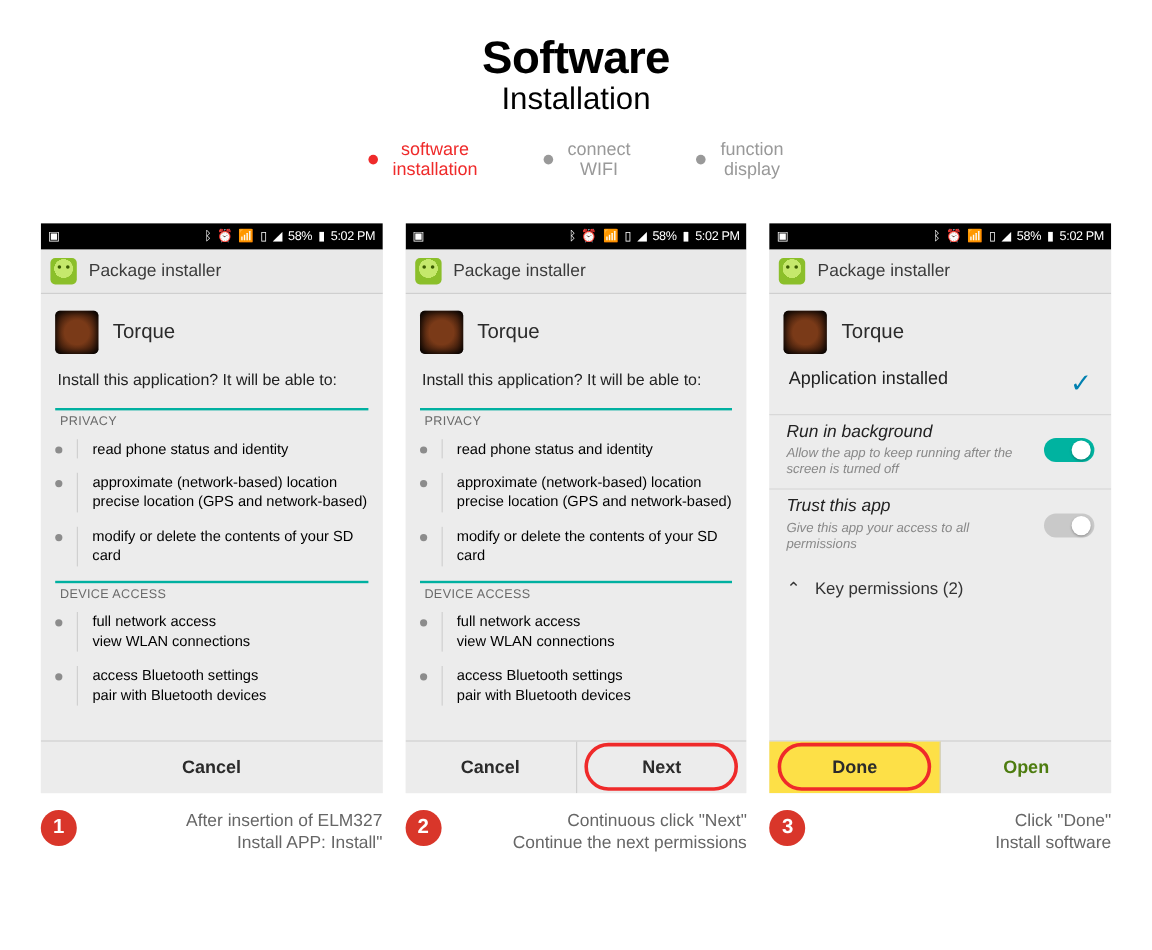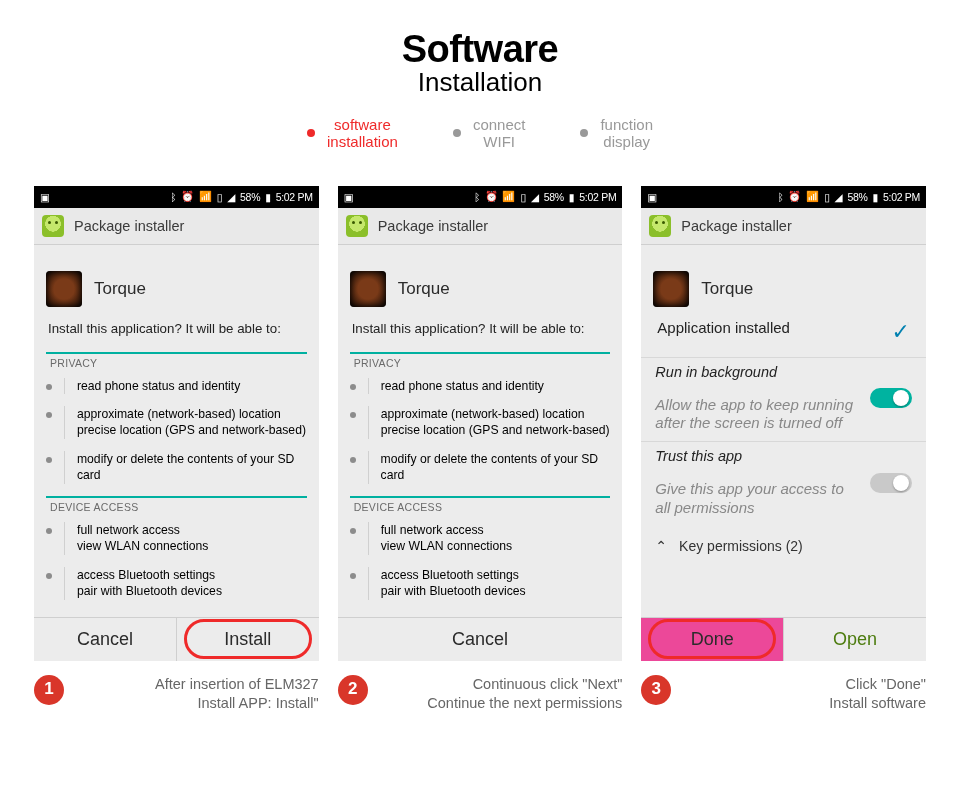--- a/index.html
+++ b/index.html
@@ -47,21 +47,21 @@
     background: radial-gradient(circle at 50% 40%, #c5e86c 0 45%, #8bbf2a 46% 100%);
     position: relative; display: inline-block;
   }
   .android-icon::before, .android-icon::after {
     content: ""; position: absolute; width: 3px; height: 3px; background: #3a5a00;
     border-radius: 50%; top: 6px;
   }
   .android-icon::before { left: 6px; }
   .android-icon::after { right: 6px; }
   .app-row {
-    display: flex; align-items: center; gap: 12px; padding: 14px 12px 6px; margin-top: 12px;
+    display: flex; align-items: center; gap: 12px; padding: 14px 12px 6px;
   }
   .app-icon {
     width: 36px; height: 36px; border-radius: 4px;
     background: radial-gradient(circle at 50% 50%, #7a3a18 0 40%, #1e0e06 90%);
     box-shadow: inset 0 0 6px #000;
   }
   .app-name { font-size: 17px; color: #2b2b2b; }
   .install-q { padding: 8px 14px 10px; color: #222; font-size: 13.3px; }
   .sect-title {
     margin: 6px 12px 0; padding: 3px 4px 3px;
@@ -77,43 +77,44 @@
     margin-top: 6px; flex: none;
   }
   .perm .sep { width: 1px; align-self: stretch; background: #d0d0d0; margin: 0 2px; }
   .perm .txt { color: #000000; line-height: 1.35; }
   .btnbar {
     position: absolute; bottom: 0; left: 0; right: 0; height: 44px;
     display: flex; border-top: 1px solid #cfcfcf;
   }
   .btnbar .btn {
     flex: 1; display: flex; align-items: center; justify-content: center;
-    font-size: 18px; color: #2b2b2b; border-right: 1px solid #cfcfcf;
+    font-size: 15px; color: #2b2b2b; border-right: 1px solid #cfcfcf;
     position: relative;
+    font-weight: bold;
   }
   .btnbar .btn:last-child { border-right: none; }
   .btnbar .btn.dim { color: #4d7c0f; }
-  .btnbar .btn.pressed { background: #ec4899; }
+  .btnbar .btn.pressed { background: #fde047; }
   .ring {
     position: absolute; border: 3px solid #ef2a2a; border-radius: 999px;
     width: 128px; height: 40px; pointer-events: none;
   }
 
   .installed-row {
     display: flex; align-items: flex-start; justify-content: space-between;
     padding: 6px 16px 12px; font-size: 15px; color: #222;
   }
   .check { color: #0080b0; font-size: 22px; }
   .setting {
     padding: 6px 14px 8px; border-top: 1px solid #d8d8d8;
     display: flex; align-items: center; gap: 10px;
   }
   .setting .txtcol { flex: 1; font-style: italic; }
   .setting .title { font-size: 14.5px; color: #222; }
-  .setting .desc { font-size: 15px; color: #888; line-height: 1.25; margin-top: 16px; }
+  .setting .desc { font-size: 11px; color: #888; line-height: 1.25; margin-top: 4px; }
   .toggle {
     width: 42px; height: 20px; border-radius: 999px; background: #c9c9c9;
     position: relative; flex: none;
   }
   .toggle .knob {
     position: absolute; width: 16px; height: 16px; background: #fff;
     border-radius: 50%; top: 2px; right: 3px; box-shadow: 0 1px 2px rgba(0,0,0,0.3);
   }
   .toggle.on { background: #00b3a0; }
   .toggle.on .knob { right: 3px; }
@@ -212,24 +213,20 @@
           <span class="txt"><span>full network access</span><br><span>view WLAN connections</span></span>
         </div>
       <div class="perm">
           <span class="bullet"></span>
           <span class="sep"></span>
           <span class="txt"><span>access Bluetooth settings</span><br><span>pair with Bluetooth devices</span></span>
         </div>
     </div>
     <div class="btnbar">
       <div class="btn">Cancel</div>
-      <div class="btn">
-        <span>Install</span>
-        <span class="ring"></span>
-      </div>
     </div>
   </div>
 
   <div class="phone">
     <div class="statusbar">
       <div class="sb-left">
           <span class="ico">▣</span>
         </div>
       <div class="sb-right">
         <span class="ico">ᛒ</span>
@@ -277,20 +274,24 @@
           <span class="txt"><span>full network access</span><br><span>view WLAN connections</span></span>
         </div>
       <div class="perm">
           <span class="bullet"></span>
           <span class="sep"></span>
           <span class="txt"><span>access Bluetooth settings</span><br><span>pair with Bluetooth devices</span></span>
         </div>
     </div>
     <div class="btnbar">
       <div class="btn">Cancel</div>
+      <div class="btn">
+        <span>Next</span>
+        <span class="ring"></span>
+      </div>
     </div>
   </div>
 
   <div class="phone">
     <div class="statusbar">
       <div class="sb-left">
           <span class="ico">▣</span>
         </div>
       <div class="sb-right">
         <span class="ico">ᛒ</span>

